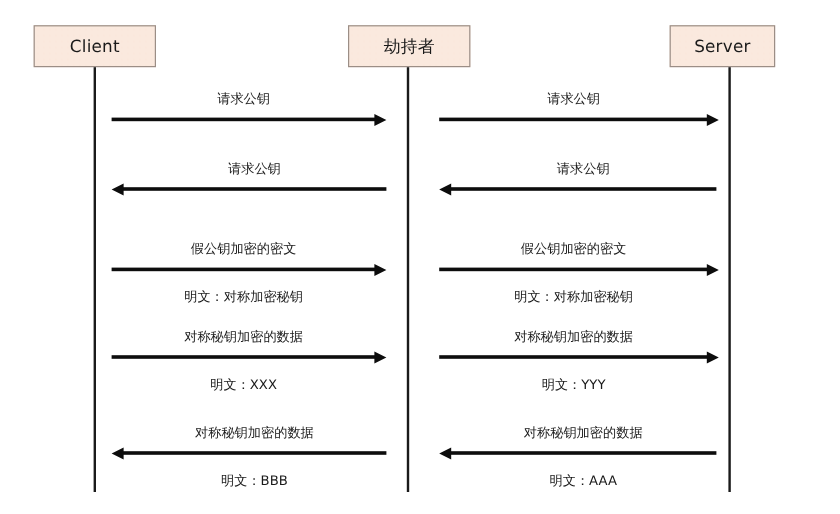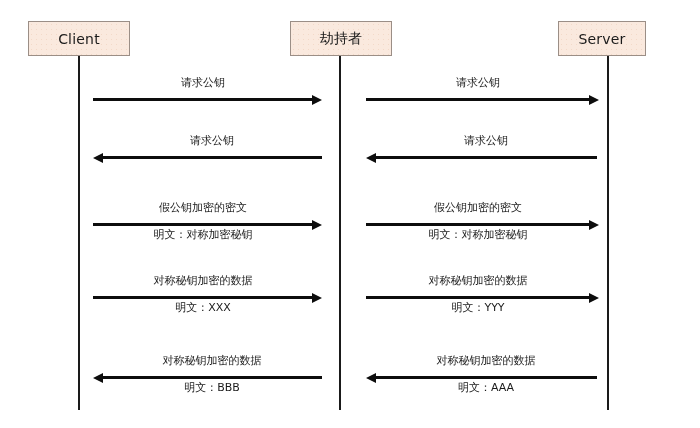--- a/index.html
+++ b/index.html
@@ -63,21 +63,21 @@
     position:absolute;
     left:0;width:100%;
     text-align:center;
     font-size:11px;
     color:#1a1a1a;
     white-space:nowrap;
     line-height:13px;
   }
   .msg-label.above{ bottom:9px; }
   .msg-label.below{
-    top:4px;
+    top:17px;
     white-space:normal;
     line-height:15px;
   }
   .msg-label.below.wrap{
     padding:0 34px;
     box-sizing:border-box;
   }
 </style>
 </head>
 <body>

